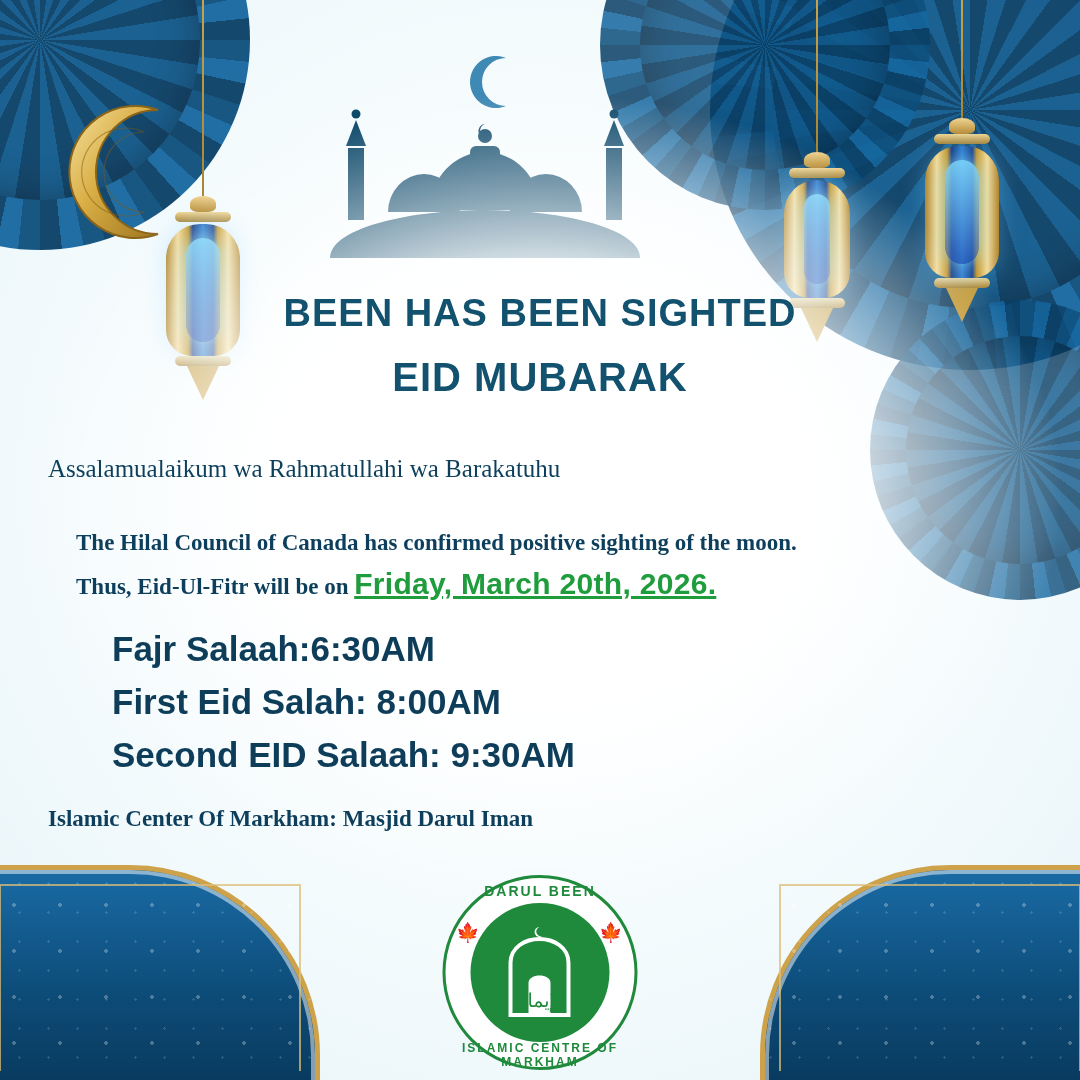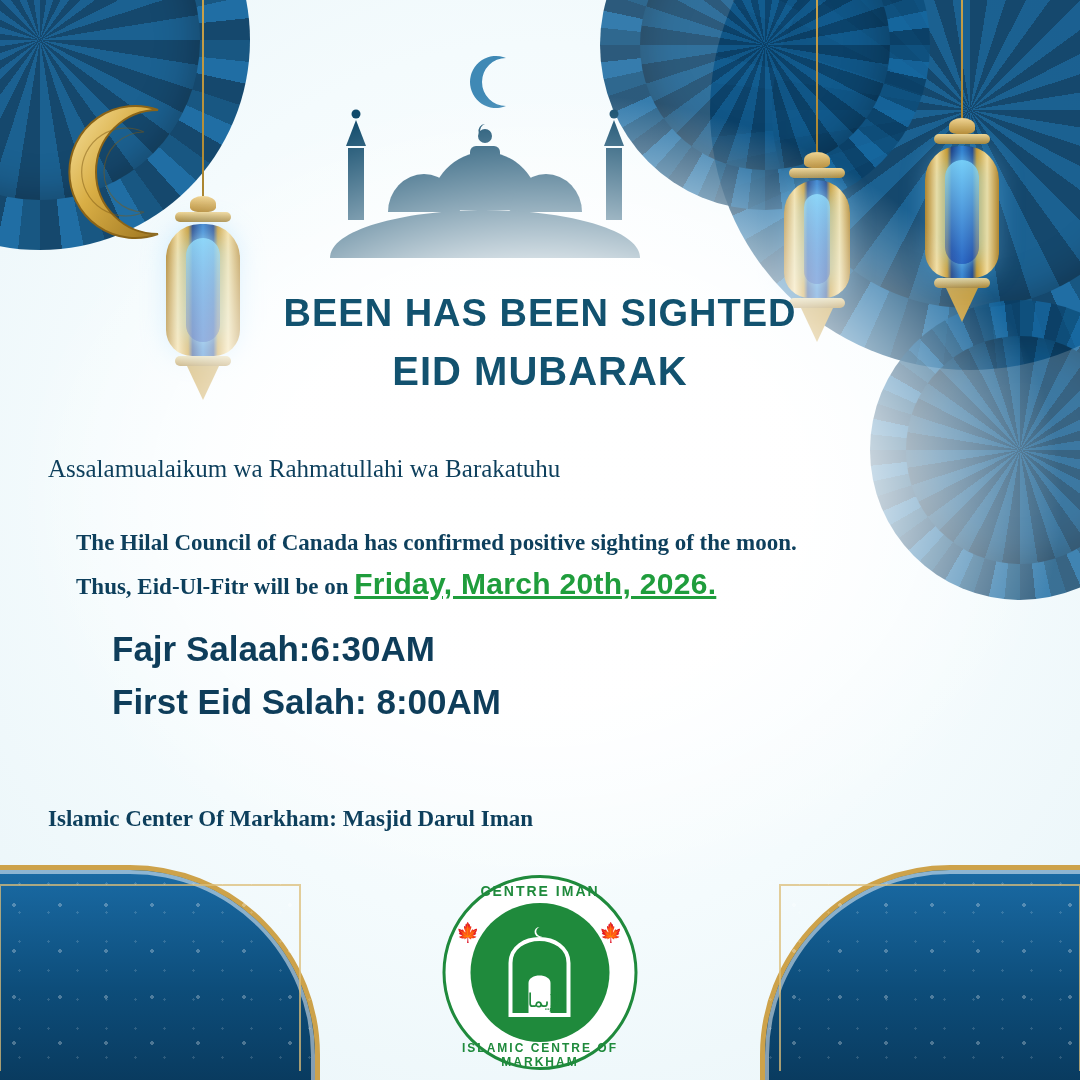--- a/index.html
+++ b/index.html
@@ -201,21 +201,21 @@
     text-align: center;
     font-family: "Liberation Sans", sans-serif;
     font-weight: bold;
     font-size: 38px;
     letter-spacing: 1px;
     color: #12526f;
     text-shadow: 1px 1px 0 rgba(255,255,255,.9);
   }
   .headline .line2 {
     display: block;
-    margin-top: 14px;
+    margin-top: 20px;
     font-size: 40px;
   }
 
   
   .salaam {
     position: absolute;
     left: 48px;
     top: 455px;
     font-size: 25px;
     font-weight: normal;
@@ -408,29 +408,30 @@
   <div class="para">
     <div>The Hilal Council of Canada has confirmed positive  sighting of the moon.</div>
     <div>
       <span>Thus, Eid-Ul-Fitr will be on </span><span class="date">Friday, March 20th, 2026.</span>
     </div>
   </div>
 
   <div class="times">
     <div>Fajr Salaah:6:30AM</div>
     <div>First Eid Salah: 8:00AM</div>
+    <div>Second EID Salaah: 9:30AM</div>
   </div>
 
   <div class="signature">
     <div>Islamic Center Of Markham: Masjid Darul Iman</div>
   </div>
 
   <div class="logo">
     <div class="logo-ring"></div>
-    <div class="logo-text-top">CENTRE IMAN</div>
+    <div class="logo-text-top">DARUL BEEN</div>
     <div class="maple maple-l">🍁</div>
     <div class="maple maple-r">🍁</div>
     <div class="logo-inner">
       <svg width="139" height="139" viewBox="0 0 139 139">
         <g fill="#ffffff">
           <path d="M69 24 a5 5 0 1 0 3 9 a4 4 0 1 1 -3 -9z"></path>
           <path d="M40 60 C40 44 55 36 69 36 C83 36 98 44 98 60 L98 112 L40 112 Z" fill="none" stroke="#ffffff" stroke-width="4"></path>
           <path d="M58 112 L58 80 C58 70 80 70 80 80 L80 112 Z" fill="#ffffff"></path>
         </g>
         <text x="69" y="104" text-anchor="middle" font-family="Liberation Serif, serif" font-size="19" fill="#1f8a3c">الإيمان</text>

